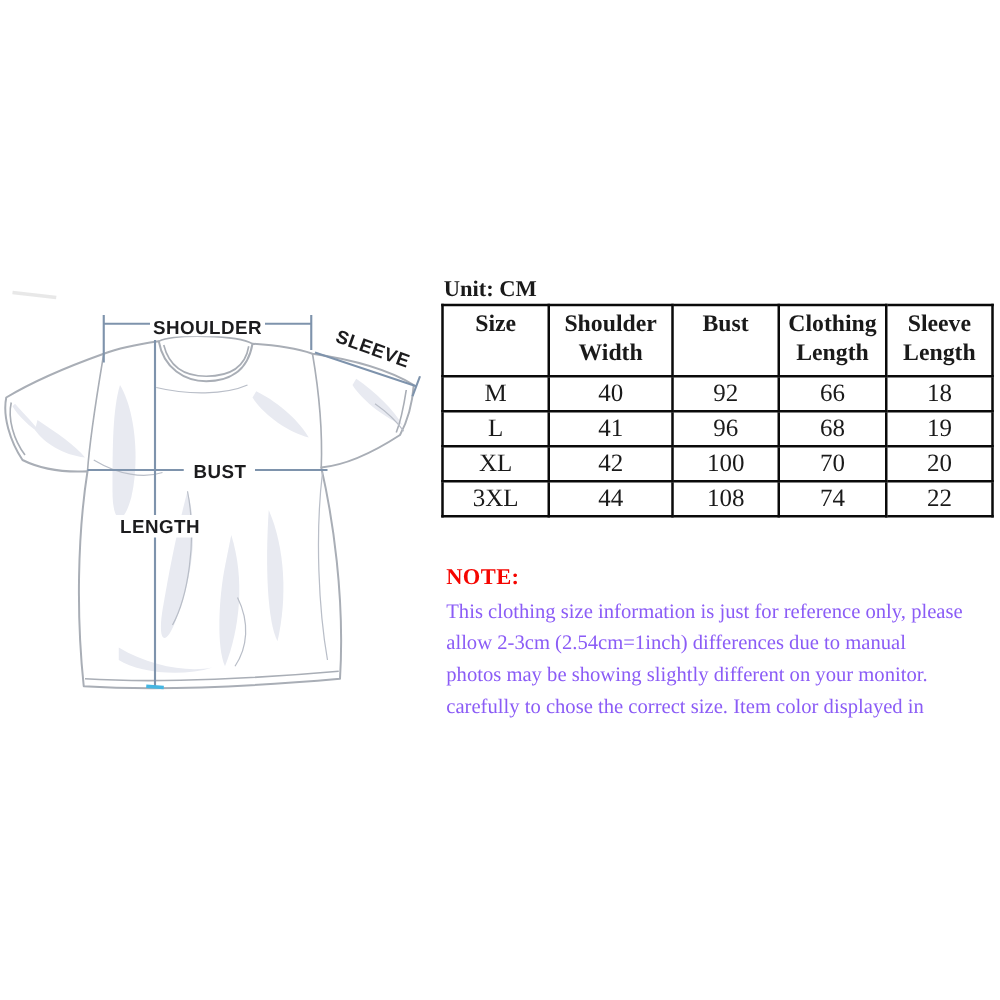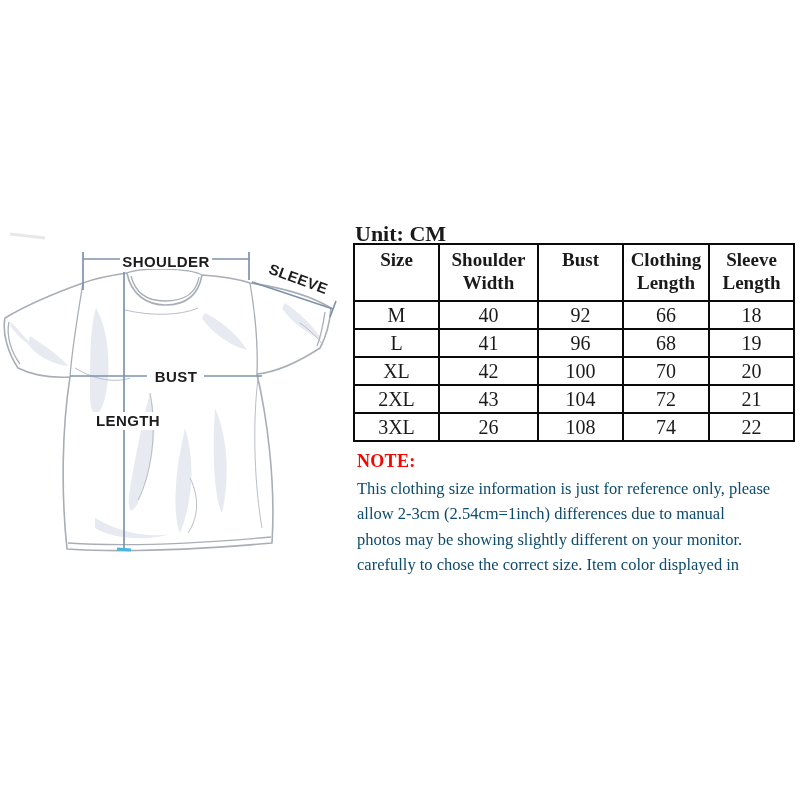--- a/index.html
+++ b/index.html
@@ -4,37 +4,37 @@
 <style>
   html,body{margin:0;padding:0;background:#fff;}
   #canvas{
     position:relative;width:800px;height:800px;background:#ffffff;overflow:hidden;
     font-family:"Liberation Serif", serif;color:#1a1a1a;
   }
   #diagram-wrap{position:absolute;left:0;top:228px;width:345px;height:370px;}
   .dg-label{font-family:"Liberation Sans", sans-serif;font-weight:bold;fill:#1c1c1e;font-size:15px;letter-spacing:.4px;}
   
   #unit-label{
-    position:absolute;left:355px;top:221px;font-size:22px;font-weight:bold;
+    position:absolute;left:355px;top:221px;font-size:18px;font-weight:bold;
   }
   #size-table{
     position:absolute;left:353px;top:243px;width:440px;border-collapse:collapse;table-layout:fixed;
   }
   #size-table td,#size-table th{
     border:2px solid #0a0a0a;text-align:center;vertical-align:top;padding:0;
   }
   #size-table th{font-size:19px;font-weight:bold;height:52px;padding-top:3px;}
   .th-line{height:23px;line-height:23px;}
   #size-table td{font-size:20px;height:26px;line-height:25px;vertical-align:middle;}
   
   #note-heading{
     position:absolute;left:357px;top:451px;font-size:18px;font-weight:bold;color:#f50500;letter-spacing:.3px;
   }
   #note-body{
-    position:absolute;left:357px;top:476px;width:438px;font-size:16.5px;color:#0c4a6e;
+    position:absolute;left:357px;top:476px;width:438px;font-size:16.5px;color:#8b5cf6;
   }
   .note-line{height:25.4px;line-height:25.4px;white-space:nowrap;}
 </style>
 </head>
 <body>
 
 <div id="canvas">
 
   <div id="diagram-wrap">
     <svg width="345" height="370" viewBox="0 0 345 370">
@@ -160,29 +160,22 @@
       <td>19</td>
     </tr>
     <tr>
       <td>XL</td>
       <td>42</td>
       <td>100</td>
       <td>70</td>
       <td>20</td>
     </tr>
     <tr>
-      <td>2XL</td>
-      <td>43</td>
-      <td>104</td>
-      <td>72</td>
-      <td>21</td>
-    </tr>
-    <tr>
       <td>3XL</td>
-      <td>26</td>
+      <td>44</td>
       <td>108</td>
       <td>74</td>
       <td>22</td>
     </tr>
   </tbody>
     </table>
 
   <div id="note-heading">NOTE:</div>
   <div id="note-body">
     <div class="note-line">This clothing size information is just for reference only, please</div>

